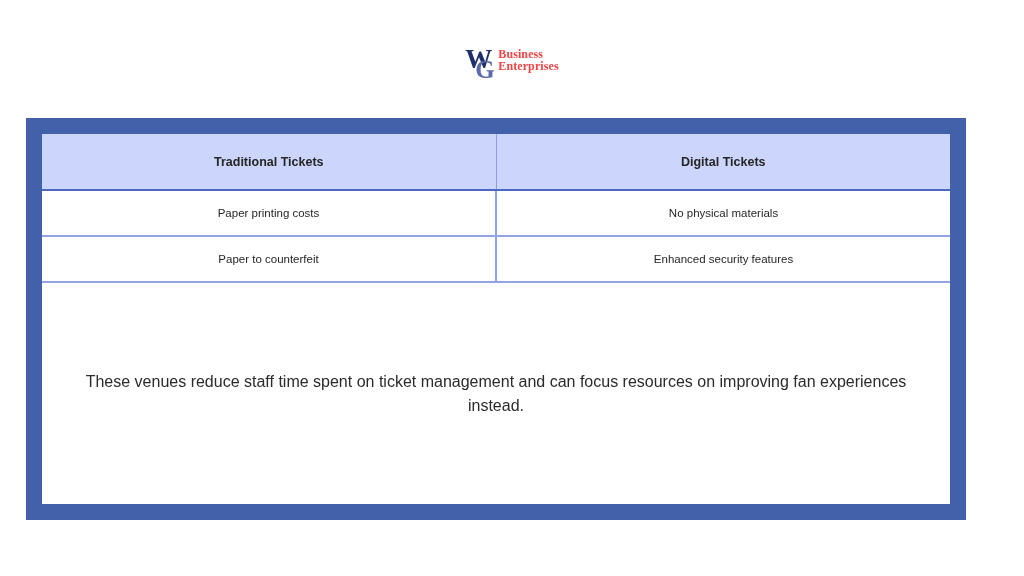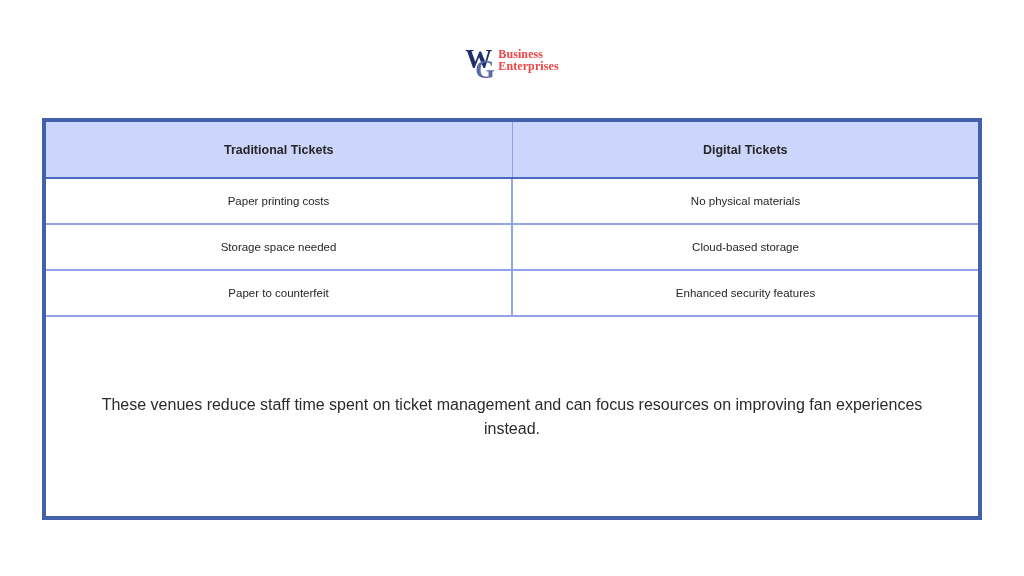--- a/index.html
+++ b/index.html
@@ -72,27 +72,27 @@
     font-weight: 700;
     color: #ef4444;
     line-height: 12px;
     letter-spacing: 0.1px;
     white-space: nowrap;
   }
 
   
   .frame {
     position: absolute;
-    left: 42px;
+    left: 26px;
     top: 118px;
     width: 940px;
     height: 402px;
     background: #4360ab;
     box-sizing: border-box;
-    padding: 4px;
+    padding: 16px;
   }
   .frame-inner {
     width: 100%;
     height: 100%;
     background: #ffffff;
     box-sizing: border-box;
     position: relative;
   }
 
   
@@ -172,24 +172,20 @@
           <th>Traditional Tickets</th>
           <th>Digital Tickets</th>
         </tr>
       </thead>
       <tbody>
         <tr>
           <td class="cell">Paper printing costs</td>
           <td class="cell">No physical materials</td>
         </tr>
         <tr>
-          <td class="cell">Storage space needed</td>
-          <td class="cell">Cloud-based storage</td>
-        </tr>
-        <tr>
           <td class="cell">Paper to counterfeit</td>
           <td class="cell">Enhanced security features</td>
         </tr>
         <tr>
           <td class="footer-cell" colspan="2">These venues reduce staff time spent on ticket management and can focus resources on improving fan experiences instead.</td>
         </tr>
       </tbody>
     </table>
   </div>
 </div>

